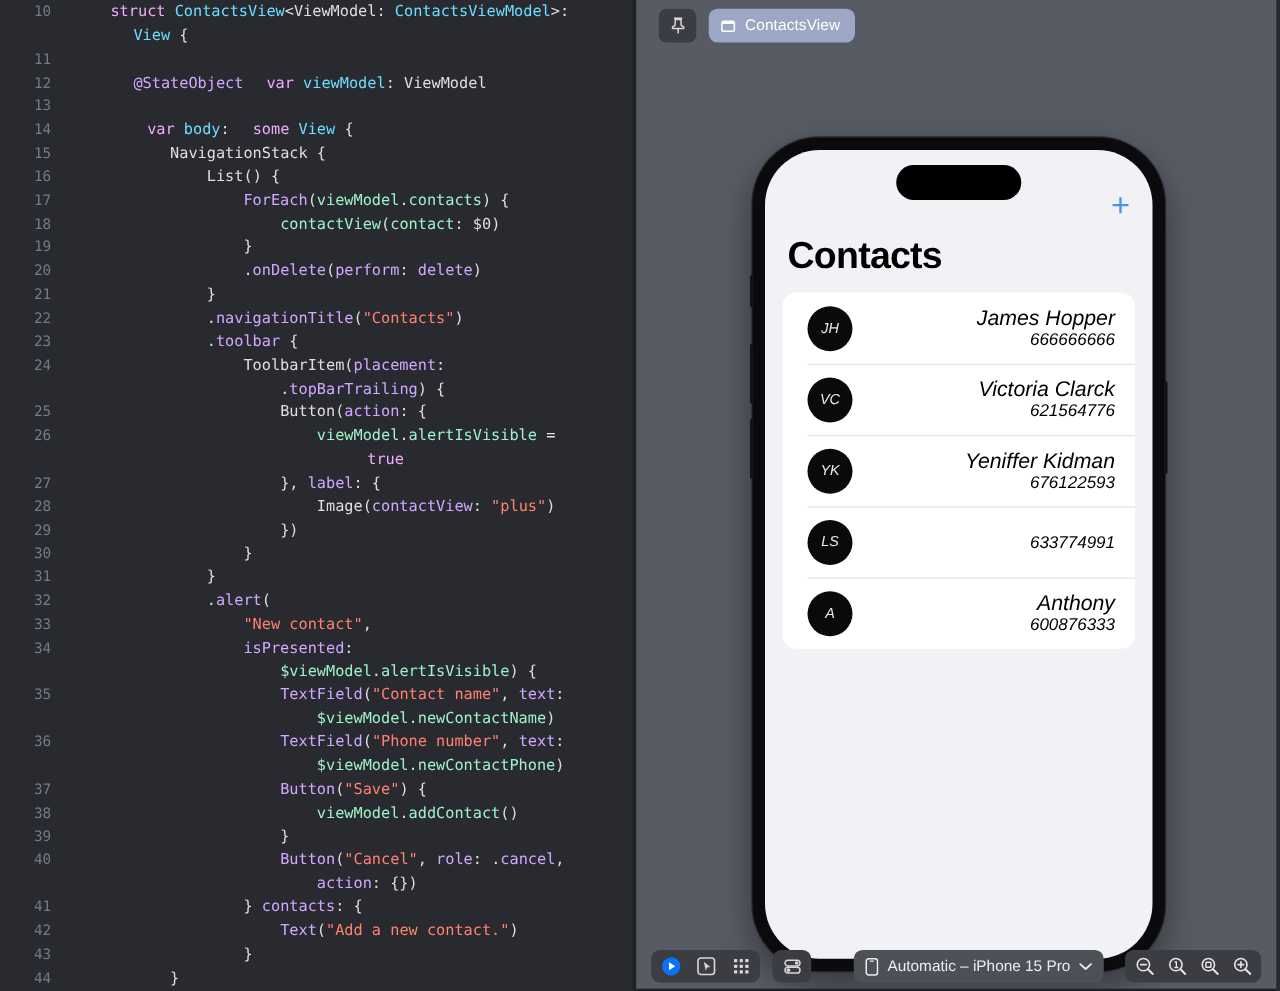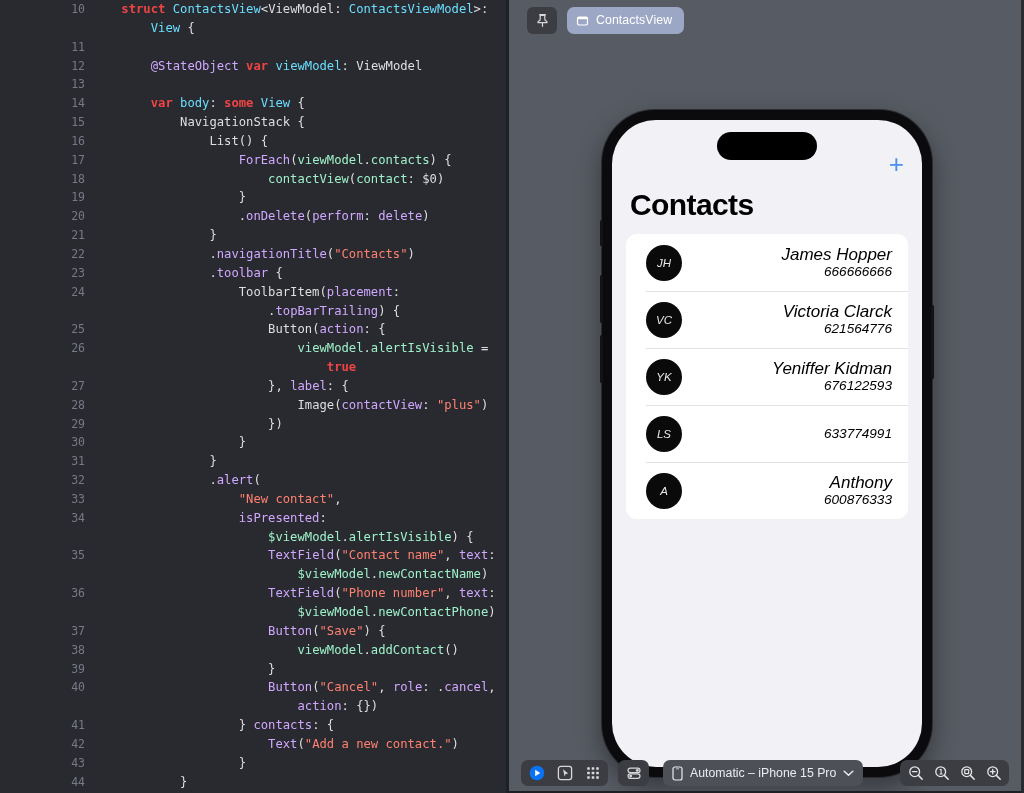--- a/index.html
+++ b/index.html
@@ -12,21 +12,20 @@
 
   
   #editor {
     width:509px; height:793px;
     background:#292A30;
     position:relative;
     overflow:hidden;
     font-family:"DejaVu Sans Mono","Liberation Mono",monospace;
     font-size:12.2px;
     line-height:18.85px;
-    padding-left:44px;
   }
   .code-line {
     display:flex;
     align-items:flex-start;
     min-height:18.85px;
   }
   .gutter {
     width:48px; flex:0 0 48px;
     text-align:right;
     color:#767A85;
@@ -35,21 +34,21 @@
     user-select:none;
     line-height:18.85px;
   }
   .ctext {
     flex:1 1 auto;
     white-space:pre-wrap;
     color:#DFDFE0;
     padding-right:6px;
     word-break:break-word;
   }
-  .kw    { color:#ef4444; font-weight:bold; }
+  .kw    { color:#f0abfc; font-weight:normal;margin-left:11px; }
   .typ   { color:#6BDFFF; }
   .fn    { color:#D0A8FF; }
   .ident { color:#9EF2C9; }
   .str   { color:#FF8170; }
   .plain { color:#DFDFE0; }
   .attr  { color:#D0A8FF; }
 
   .editor-scroll-edge {
     position:absolute; right:0; top:0; width:3px; height:793px;
     background:#1F2024;
@@ -215,21 +214,21 @@
   }
   .device-chip {
     background:#4D5057;
     border-radius:7px;
     height:26px;
     display:flex; align-items:center;
     gap:7px;
     padding:0 9px;
     color:#ECECEE;
     font-size:12.3px;
-    margin-left:4px;
+    margin-left:24px;
   }
   .zoom-group {
     margin-left:auto;
     background:#3B3D42;
     border-radius:7px;
     height:26px;
     display:flex; align-items:center;
     padding:0 7px;
     gap:9px;
   }

